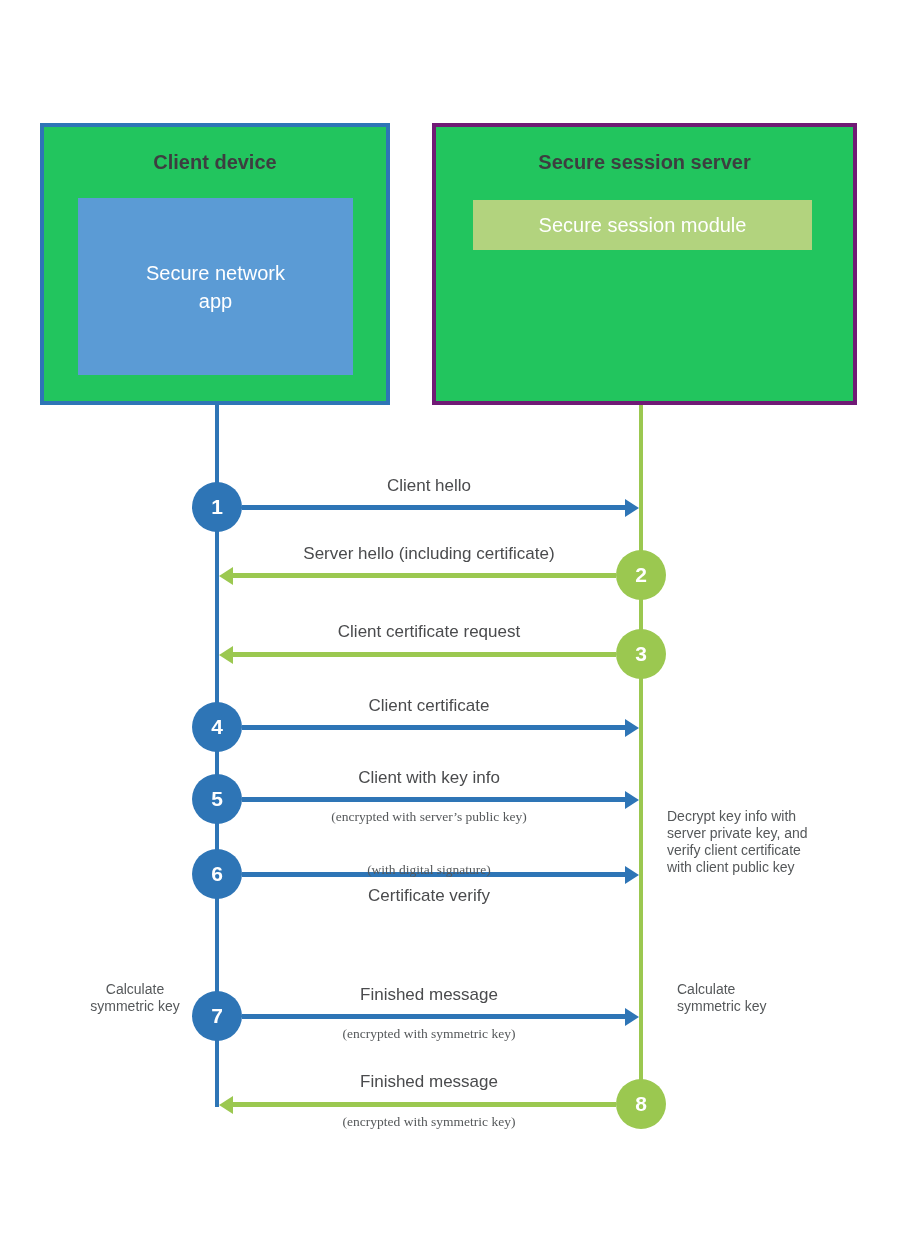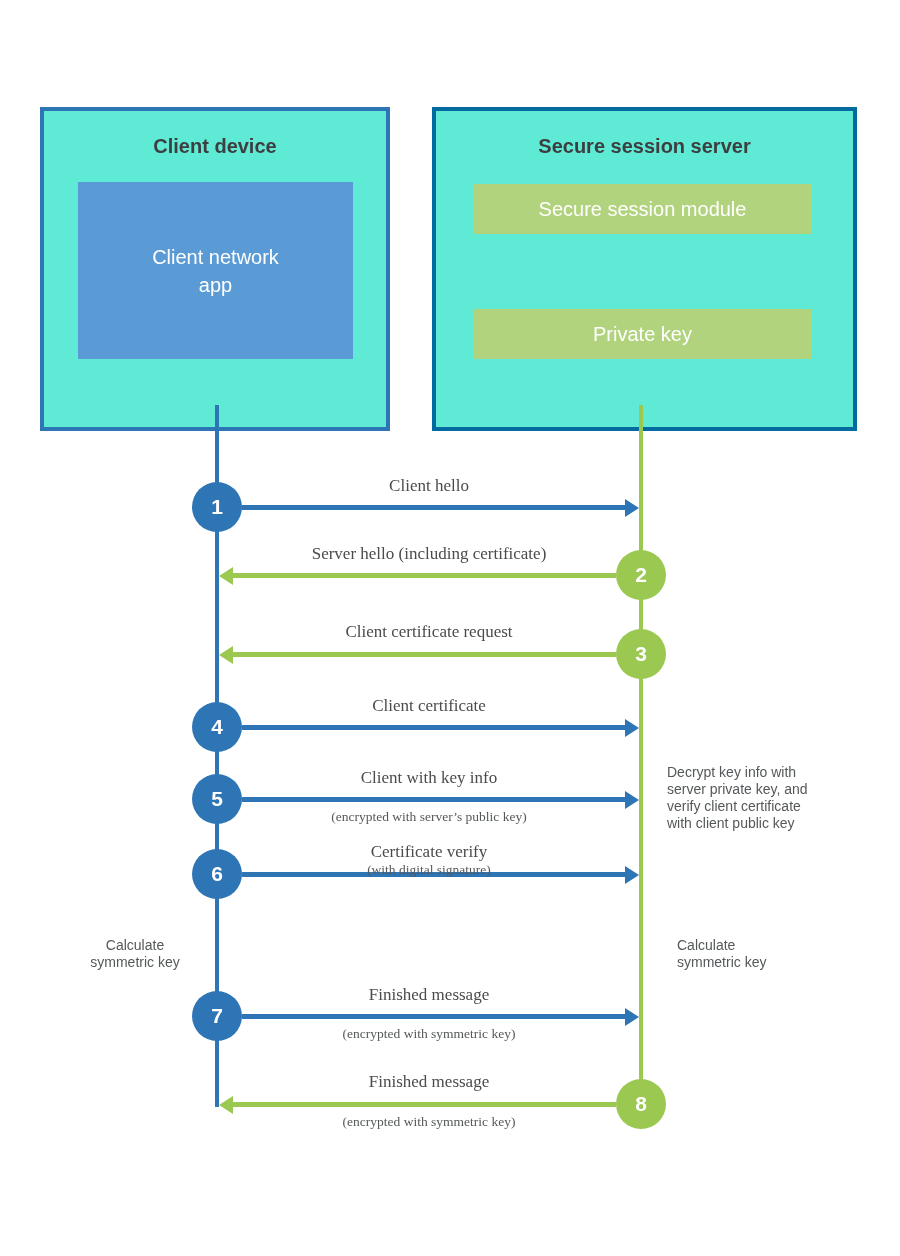--- a/index.html
+++ b/index.html
@@ -9,23 +9,23 @@
     width: 900px; height: 1256px; position: relative; overflow: hidden;
   }
   .page { position: absolute; inset: 0; }
 
   .title {
     position: absolute; left: 37px; top: 28px;
     font-size: 27px; font-weight: 300; color: #55585b; letter-spacing: 0.2px;
   }
 
   
-  .actor-box { position: absolute; top: 107px; height: 324px; background: #5eead4; }
+  .actor-box { position: absolute; top: 123px; height: 282px; background: #22c55e; }
   .actor-box.client { left: 40px; width: 350px; border: 4px solid #2e75b6; }
-  .actor-box.server { left: 432px; width: 425px; border: 4px solid #0369a1; text-decoration: underline; }
+  .actor-box.server { left: 432px; width: 425px; border: 4px solid #701a75; text-decoration: underline; }
   .actor-title {
     position: absolute; left: 0; right: 0; top: 24px; text-align: center;
     font-size: 20px; font-weight: bold; color: #3d3e40;
   }
   .client-app {
     position: absolute; left: 34px; top: 71px; width: 275px; height: 177px;
     background: #5b9bd5; color: #ffffff; font-size: 20px;
     display: flex; align-items: center; justify-content: center; text-align: center;
     white-space: pre-line; line-height: 1.4;
   }
@@ -60,52 +60,52 @@
   .arrow.green { left: 232px; width: 384px; background: #9bc850; }
   .arrow.green::before {
     content: ""; position: absolute; left: -13px; top: -6.5px;
     border-right: 14px solid #9bc850;
     border-top: 9px solid transparent; border-bottom: 9px solid transparent;
   }
 
   
   .msg-label {
     position: absolute; left: 229px; width: 400px; text-align: center;
-    font-size: 17px; color: #4a4b4d; line-height: 24px; font-family: Liberation Serif, serif;
+    font-size: 17px; color: #4a4b4d; line-height: 24px;
   }
   .msg-sub {
     position: absolute; left: 229px; width: 400px; text-align: center;
     font-size: 13.5px; color: #55585a; font-family: Liberation Serif, serif;
   }
 
   
   .note {
     position: absolute; font-size: 14px; color: #55585a; line-height: 17px;
     white-space: pre-line;
+    margin-top: 44px;
   }
   .note.decrypt { left: 667px; top: 764px; width: 175px; text-align: left; }
   .note.calc-left { left: 70px; top: 937px; width: 130px; text-align: center; }
   .note.calc-right { left: 677px; top: 937px; width: 140px; text-align: left; }
 </style>
 </head>
 <body>
 
 <div class="page">
 
 
   <div class="actor-box client">
     <div class="actor-title">Client device</div>
-    <div class="client-app">Client network
+    <div class="client-app">Secure network
 app</div>
   </div>
 
   <div class="actor-box server">
     <div class="actor-title">Secure session server</div>
     <div class="server-module" style="top:73px">Secure session module</div>
-    <div class="server-module" style="top:198px">Private key</div>
   </div>
 
   <div class="lifeline blue"></div>
   <div class="lifeline green"></div>
 
   <div class="msg">
     <div class="msg-label" style="top:474px">Client hello</div>
     <div class="arrow blue" style="top:505px"></div>
     <div class="step blue" style="top:482px">1</div>
   </div>
@@ -129,21 +129,21 @@
   </div>
 
   <div class="msg">
     <div class="msg-label" style="top:766px">Client with key info</div>
     <div class="arrow blue" style="top:797px"></div>
     <div class="step blue" style="top:774px">5</div>
     <div class="msg-sub" style="top:809px">(encrypted with server’s public key)</div>
   </div>
 
   <div class="msg">
-    <div class="msg-label" style="top:840px">Certificate verify</div>
+    <div class="msg-label" style="top:884px">Certificate verify</div>
     <div class="arrow blue" style="top:872px"></div>
     <div class="step blue" style="top:849px">6</div>
     <div class="msg-sub" style="top:862px">(with digital signature)</div>
   </div>
 
   <div class="msg">
     <div class="msg-label" style="top:983px">Finished message</div>
     <div class="arrow blue" style="top:1014px"></div>
     <div class="step blue" style="top:991px">7</div>
     <div class="msg-sub" style="top:1026px">(encrypted with symmetric key)</div>

